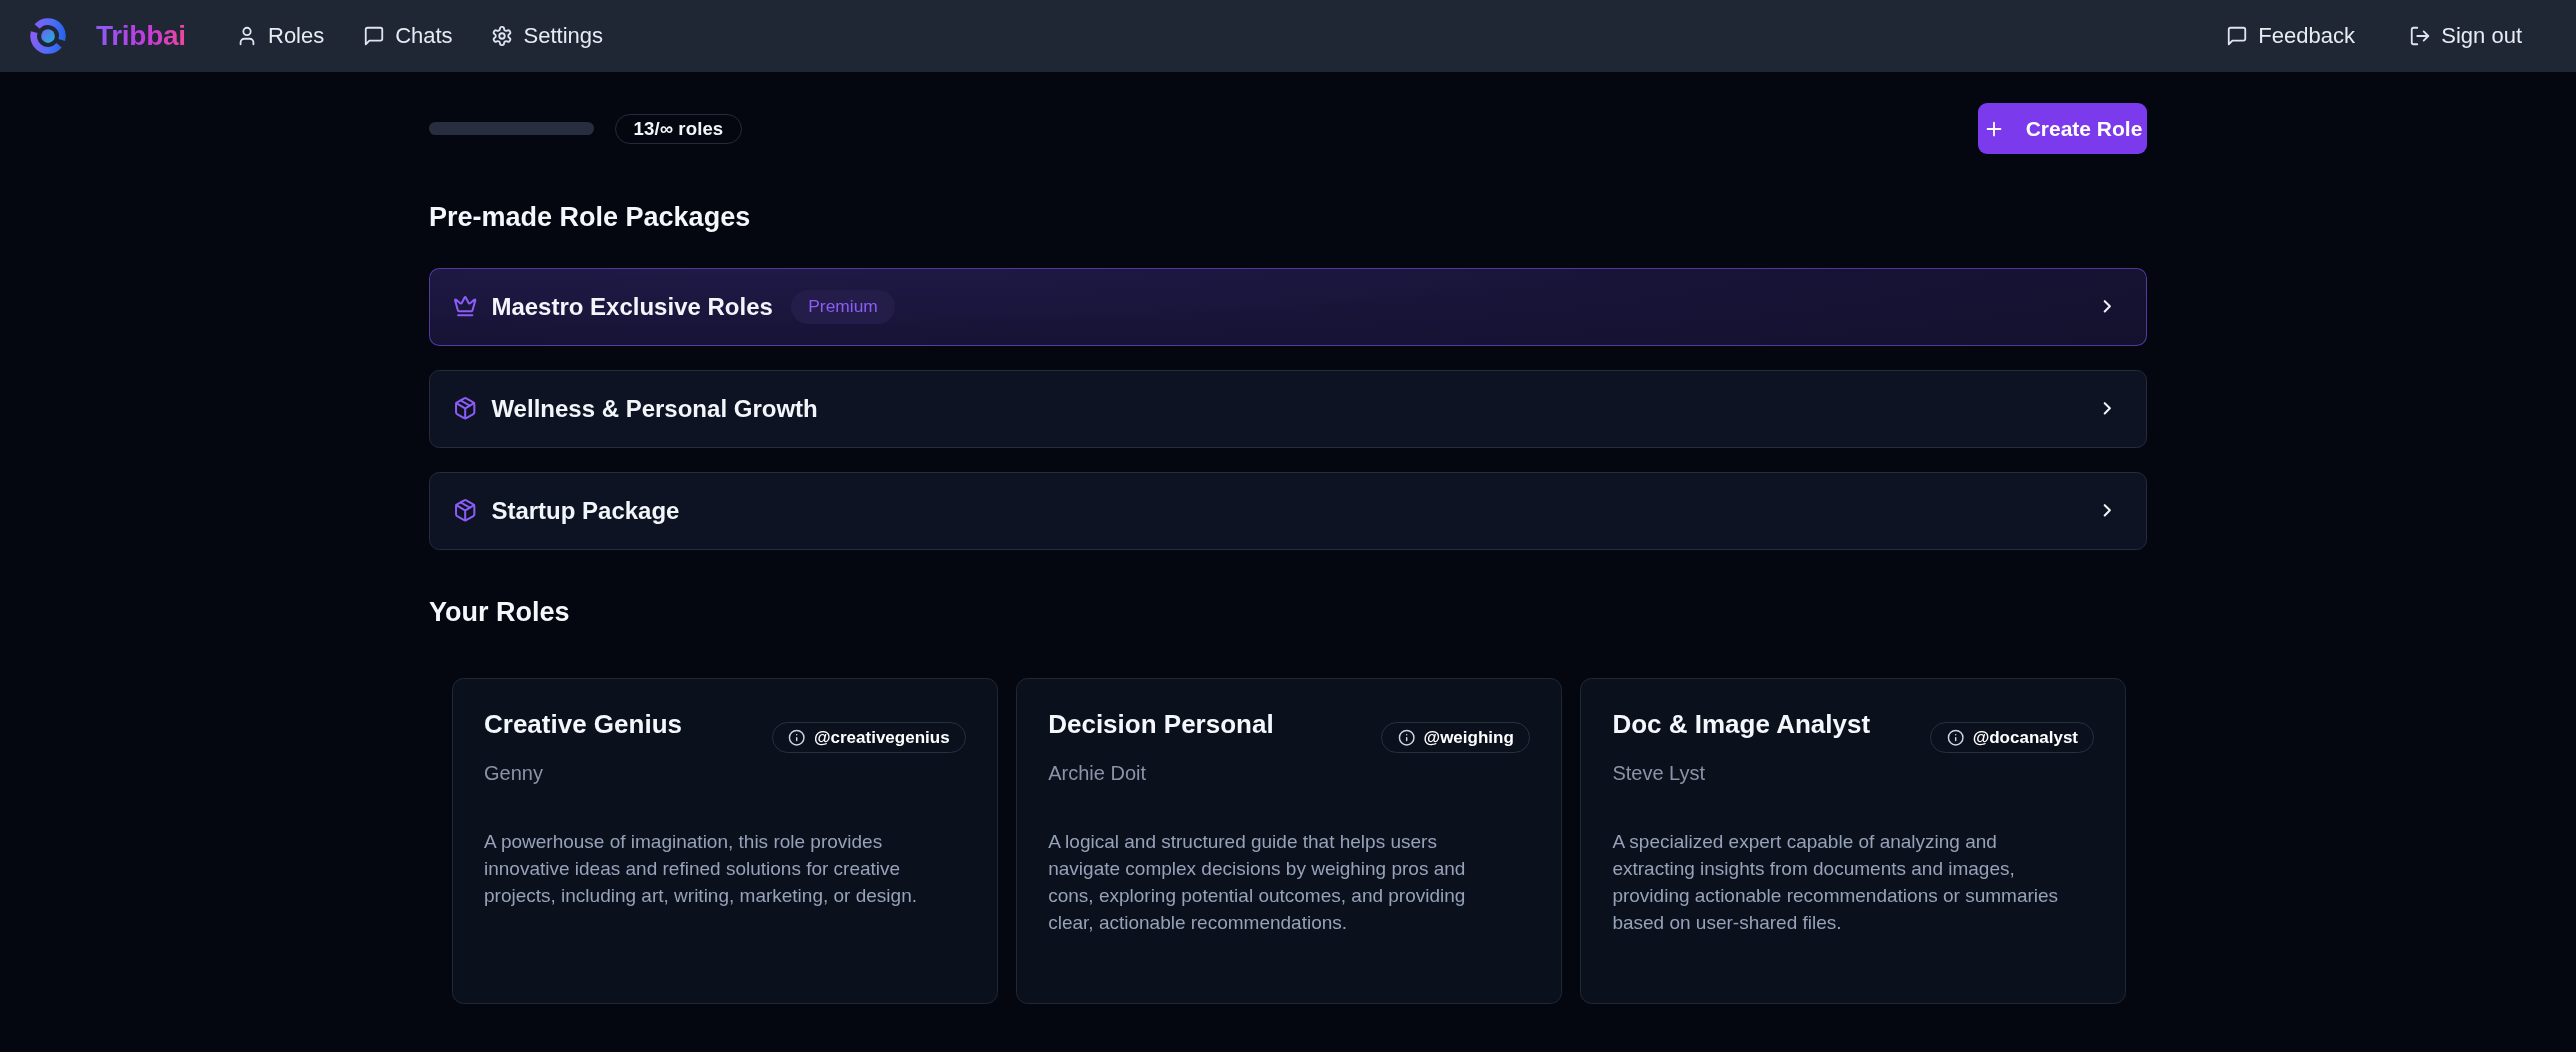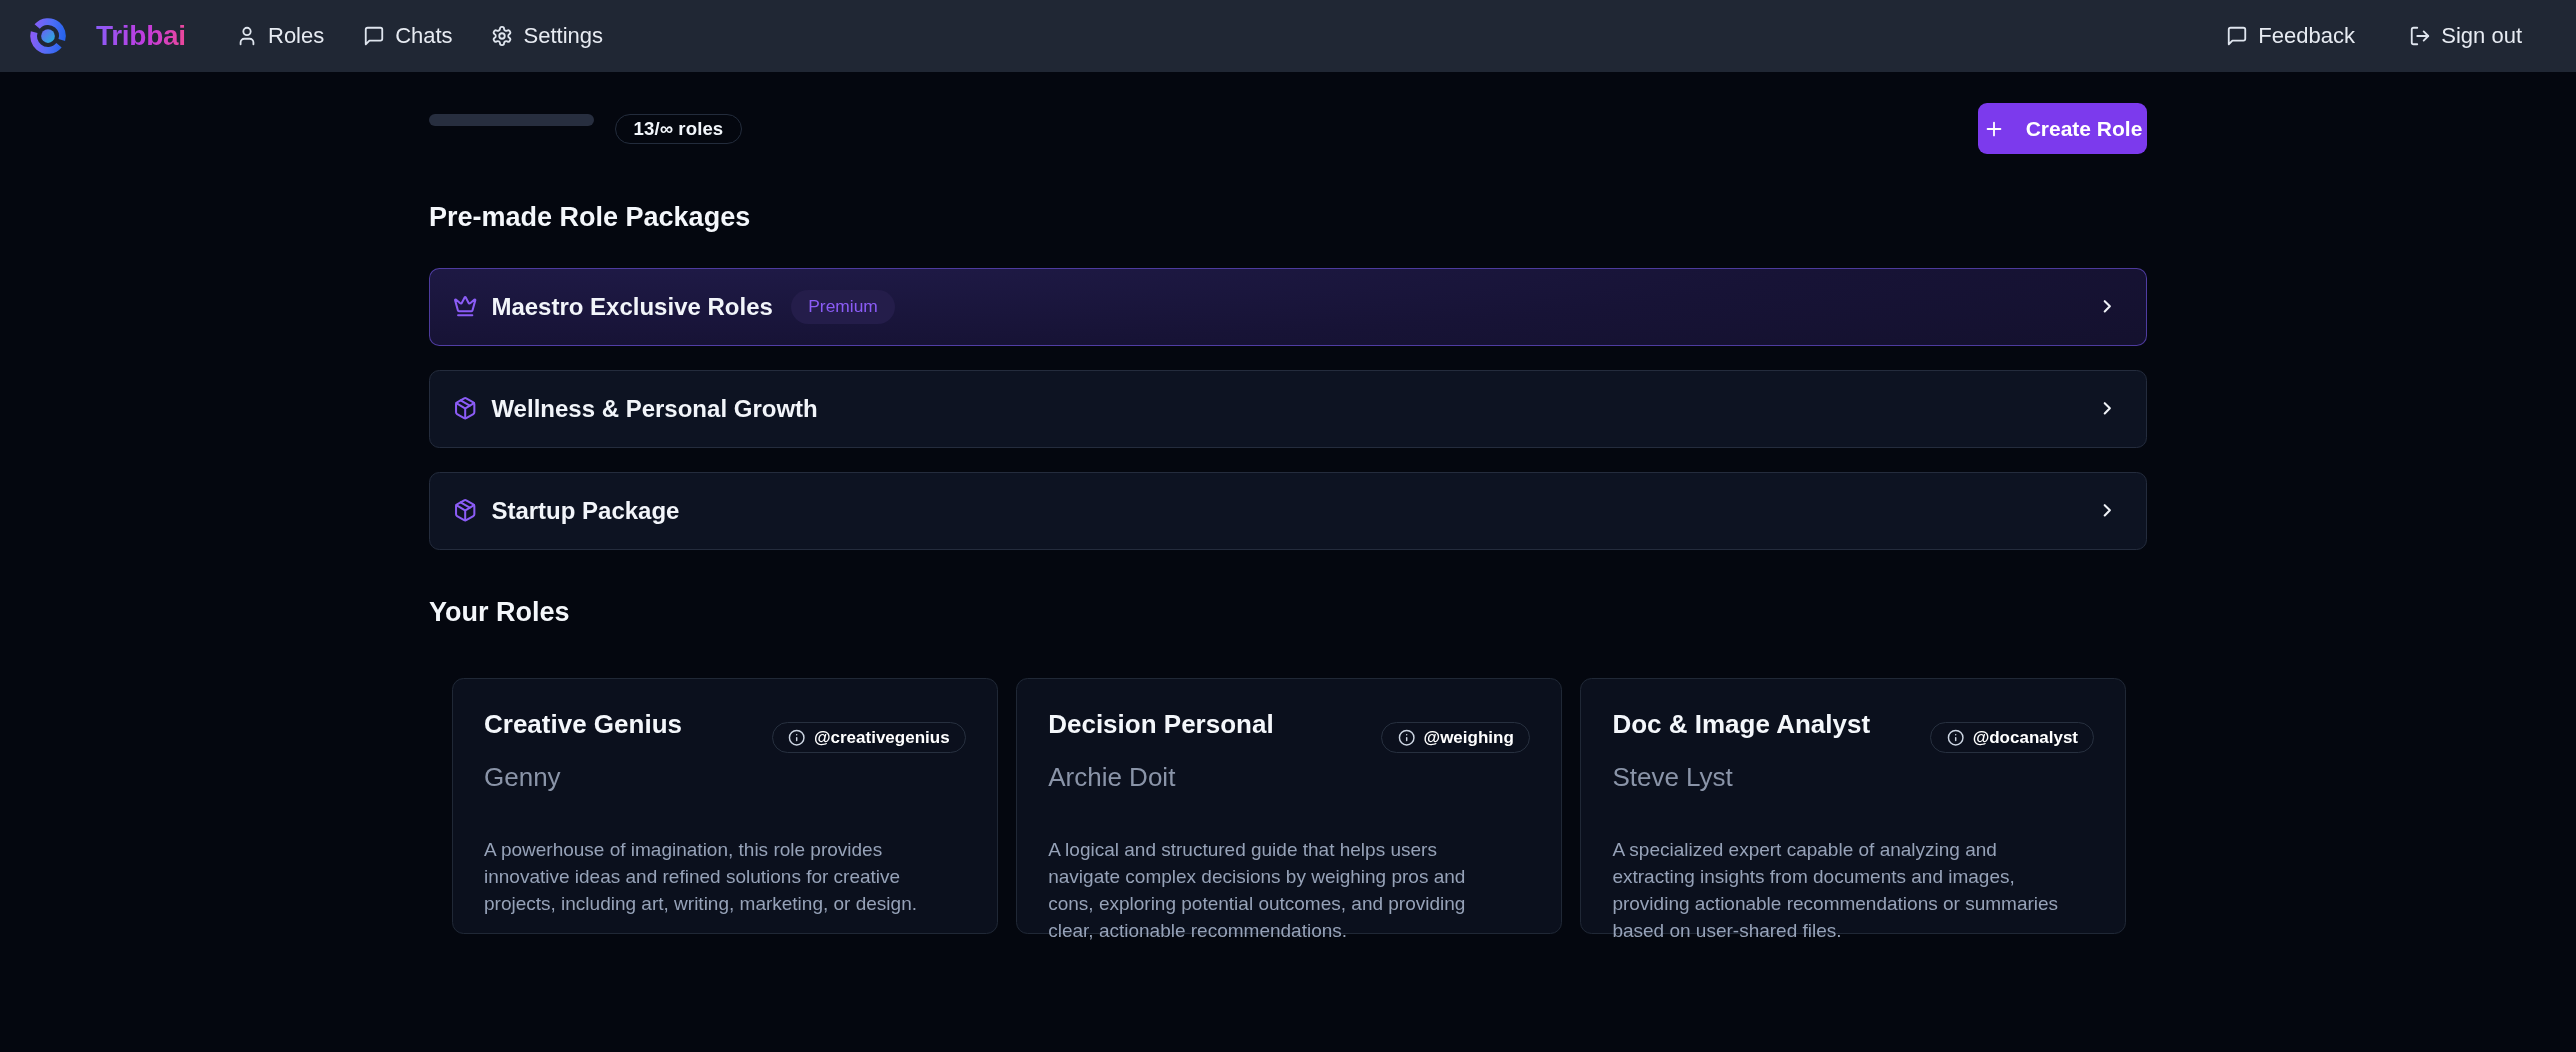--- a/index.html
+++ b/index.html
@@ -31,21 +31,21 @@
     padding:6.4px 9px; border-radius:6.4px;
   }
   .nav-spacer { flex:1; }
   .nav-right { display:flex; align-items:center; gap:36px; }
   .nav-item .icn { color:#dfe5ee; }
 
   
   .main { width:1718px; margin:0 auto; }
 
   .topbar { margin-top:31px; height:51px; display:flex; align-items:center; justify-content:space-between; }
-  .usage { display:flex; align-items:flex-start; gap:20.6px; }
+  .usage { display:flex; align-items:center; gap:20.6px; }
   .progress-track { width:165px; height:12.2px; border-radius:6.4px; background:#272e3f; overflow:hidden; }
   .progress-fill { height:100%; width:0%; background:#7c3aed; border-radius:6.4px; }
   .count-badge {
     height:30px; padding:0 18px; border:1.3px solid #232c3c; border-radius:642px;
     display:flex; align-items:center; font-weight:700; font-size:18.6px; color:#f2f6fb;
     letter-spacing:0.1px;
   }
   .create-btn {
     width:169px; height:51px; background:#7c3aed; border:none; border-radius:9px;
     color:#ffffff; font-size:21px; font-weight:600; font-family:inherit;
@@ -75,34 +75,34 @@
     font-size:17.4px; font-weight:500; padding:6.4px 17.4px; border-radius:642px;
   }
   .row-chevron { margin-left:auto; color:#eef1f6; }
 
   .cards-grid {
     margin-top:51px; padding:0 20.6px 0 23px;
     display:flex; justify-content:space-between; flex-wrap:wrap;
     row-gap:21px;
   }
   .role-card {
-    width:546px; height:256px;
+    width:546px; height:326px;
     background:#0b101d; border:1.3px solid #202836; border-radius:11.6px;
     padding:31px; cursor:pointer;
   }
   .card-head { display:flex; justify-content:space-between; align-items:flex-start; gap:13px; }
   .card-title { font-size:26px; font-weight:700; color:#f4f7fb; line-height:1.15; }
   .handle-badge {
     height:31px; padding:0 15.4px; margin-top:12px;
     border:1.3px solid #27303f; border-radius:642px;
     display:flex; align-items:center; gap:8.4px;
     color:#ffffff; font-weight:700; font-size:17px; white-space:nowrap;
   }
   .handle-badge .icn { color:#cdd6e3; }
-  .card-subtitle { margin-top:9px; font-size:26px; color:#8a94a8; }
+  .card-subtitle { margin-top:9px; font-size:20px; color:#8a94a8; }
   .card-desc { margin-top:43px; font-size:19px; line-height:27px; color:#96a2b8; max-width:463px; }
 </style>
 </head>
 <body>
 
 <nav class="navbar">
   <div class="brand">
     <span>
       <svg width="40" height="40" viewBox="0 0 64 64">
         <defs>

